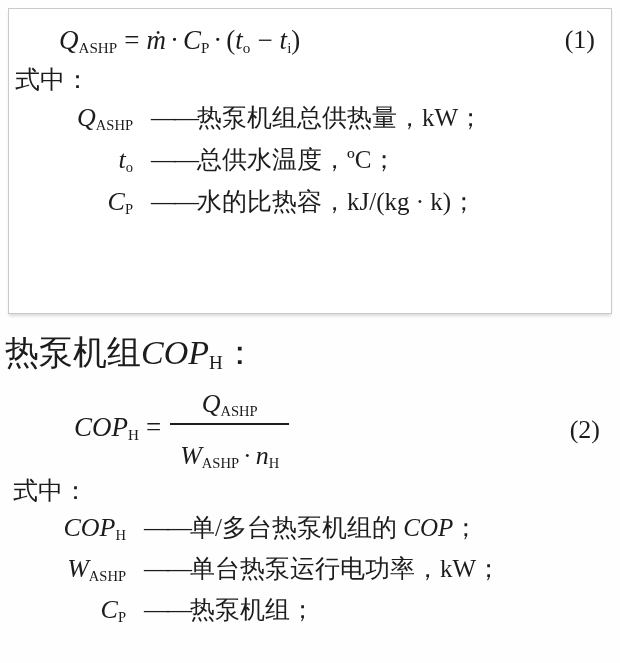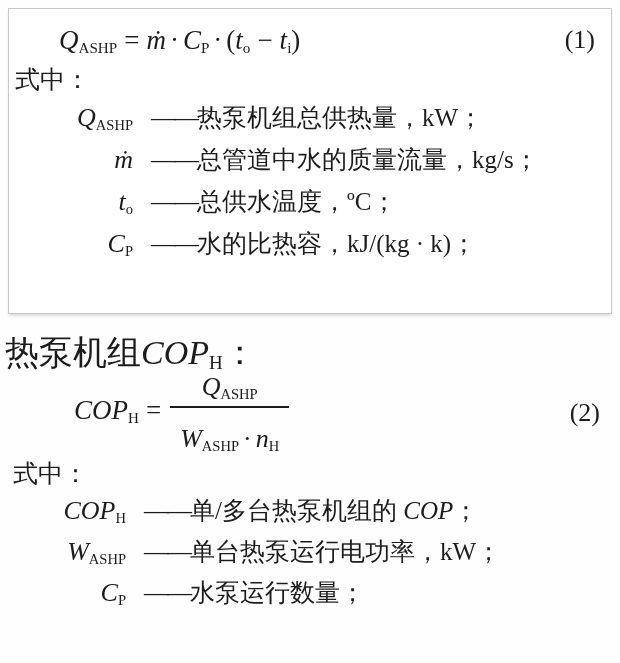--- a/index.html
+++ b/index.html
@@ -33,21 +33,21 @@
   .def-row { line-height:42px; height:42px; font-size:25px; white-space:nowrap; }
   .sym { display:inline-block; width:118px; text-align:right; font-size:26px; }
   .sym i { font-style:italic; }
   .dash { margin-left:18px; letter-spacing:-0.08em; }
   
   .section2 { margin-top:24px; padding:0 8px; }
   .sec-title { font-size:34px; line-height:30px; margin-left:-3px; }
   .sec-title i { font-style:italic; }
   .eq2-row {
     display:flex; align-items:center;
-    margin-top:2px; padding:0 12px 0 66px;
+    margin-top:19px; padding:0 12px 0 66px;
     font-size:27px; min-height:86px;
   }
   .frac {
     display:inline-flex; flex-direction:column; align-items:center;
     vertical-align:middle; margin-left:2px; font-size:26px;
   }
   .frac .num { padding:0 12px 4px 12px; }
   .frac .den { border-top:2px solid #1c1c1c; padding:16px 10px 0 10px; }
   .where2 { font-size:25px; line-height:32px; margin:2px 0 0 5px; }
   .def-row2 { line-height:41px; height:41px; font-size:25px; white-space:nowrap; }
@@ -63,21 +63,20 @@
 
     <div class="eq-row">
       <span class="math"><i>Q</i><sub>ASHP</sub><span class="op">=</span><i>ṁ</i><span class="op-tight">·</span><i>C</i><sub>P</sub><span class="op-tight">·</span><span>(</span><i>t</i><sub>o</sub><span class="op">−</span><i>t</i><sub>i</sub><span>)</span></span>
       <span class="eqnum">(1)</span>
     </div>
 
     <div class="where">式中：</div>
 
     <div class="def-row"><span class="sym"><i>Q</i><sub>ASHP</sub></span><span class="dash">——</span><span class="desc">热泵机组总供热量，kW；</span></div>
 
-    <div class="def-row"><span class="sym"><i>ṁ</i><sub></sub></span><span class="dash">——</span><span class="desc">总管道中水的质量流量，kg/s；</span></div>
 
     <div class="def-row"><span class="sym"><i>t</i><sub>o</sub></span><span class="dash">——</span><span class="desc">总供水温度，ºC；</span></div>
 
     <div class="def-row"><span class="sym"><i>C</i><sub>P</sub></span><span class="dash">——</span><span class="desc">水的比热容，kJ/(kg · k)；</span></div>
 
 
   </div>
 
   <div class="section2">
 
@@ -90,18 +89,18 @@
           </span></span>
       <span class="eqnum">(2)</span>
     </div>
 
     <div class="where2">式中：</div>
 
     <div class="def-row2"><span class="sym"><i>COP</i><sub>H</sub></span><span class="dash">——</span><span class="desc"><span>单/多台热泵机组的 </span><i>COP</i><span>；</span></span></div>
 
     <div class="def-row2"><span class="sym"><i>W</i><sub>ASHP</sub></span><span class="dash">——</span><span class="desc">单台热泵运行电功率，kW；</span></div>
 
-    <div class="def-row2"><span class="sym"><i>C</i><sub>P</sub></span><span class="dash">——</span><span class="desc">水泵运行数量；</span></div>
+    <div class="def-row2"><span class="sym"><i>C</i><sub>P</sub></span><span class="dash">——</span><span class="desc">热泵机组；</span></div>
 
 
   </div>
 
 </div>
 
 </body></html>

